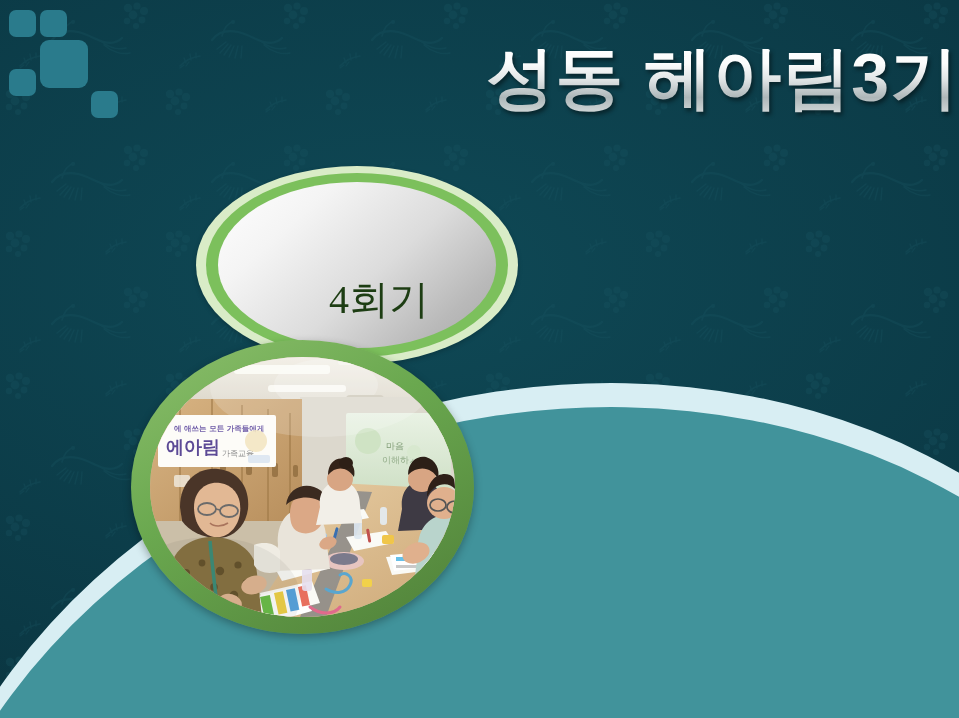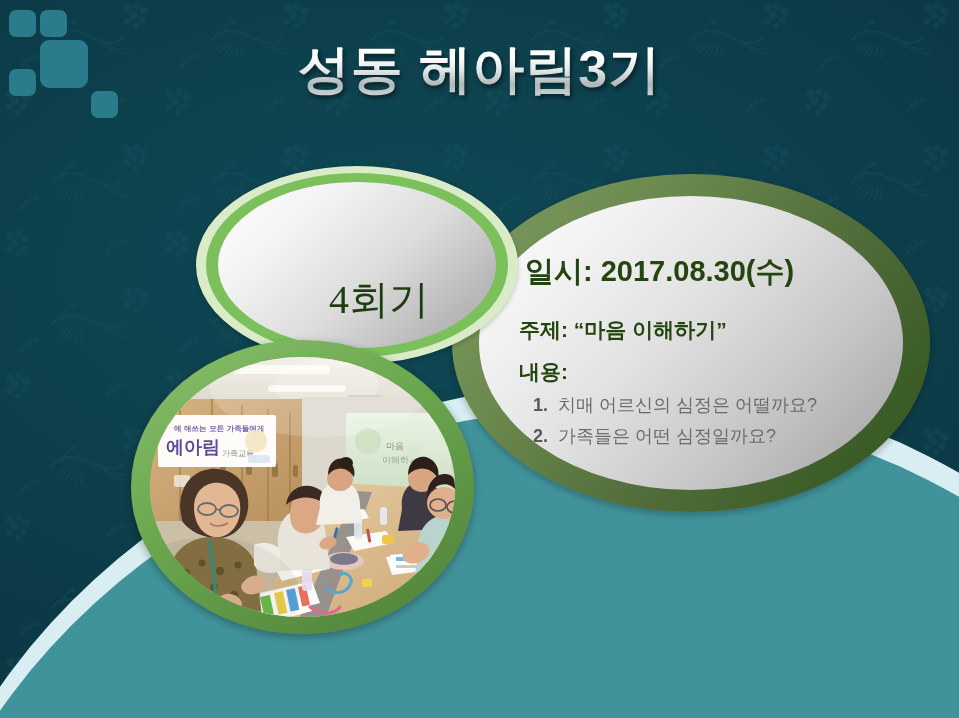--- a/index.html
+++ b/index.html
@@ -65,22 +65,22 @@
   .sq3 { left: 40px; top: 40px; width: 48px; height: 48px; border-radius: 9px; }
   .sq4 { left: 9px;  top: 69px; width: 27px; height: 27px; }
   .sq5 { left: 91px; top: 91px; width: 27px; height: 27px; }
 
   
   .title {
     position: absolute;
     left: 0;
     right: 0;
     top: 42px;
-    text-align: center;
-    font-size: 52px;
+    text-align: right;
+    font-size: 68px;
     font-weight: bold;
     letter-spacing: 1px;
     line-height: 1.05;
     background: linear-gradient(to bottom, #ffffff 0%, #fbfcfc 30%, #e2e6e7 52%, #aeb7b9 78%, #cfd6d7 100%);
     -webkit-background-clip: text;
     background-clip: text;
     color: transparent;
     -webkit-text-fill-color: transparent;
     filter: drop-shadow(2px 3px 2px rgba(0,0,0,.45));
     white-space: nowrap;
@@ -262,39 +262,20 @@
   <div class="wave-teal"></div>
 
   <div class="deco-sq sq1"></div>
   <div class="deco-sq sq2"></div>
   <div class="deco-sq sq3"></div>
   <div class="deco-sq sq4"></div>
   <div class="deco-sq sq5"></div>
 
   <div class="title">성동 헤아림3기</div>
 
-  <div class="ell-big">
-    <div class="ell-big-face">
-      <div class="ell-big-text">
-        <div class="info-date">일시: 2017.08.30(수)</div>
-        <div class="info-topic">주제: “마음 이해하기”</div>
-        <div class="info-content-label">내용:</div>
-        <ul class="info-list">
-          <li>
-            <span class="num">1.</span>
-            <span>치매 어르신의 심정은 어떨까요?</span>
-          </li>
-          <li>
-            <span class="num">2.</span>
-            <span>가족들은 어떤 심정일까요?</span>
-          </li>
-        </ul>
-      </div>
-    </div>
-  </div>
 
   <div class="ell-small">
     <div class="ell-small-inner">
       <div class="ell-small-face">
         <span class="ell-small-label">4회기</span>
       </div>
     </div>
   </div>
 
   <div class="photo-circle">

